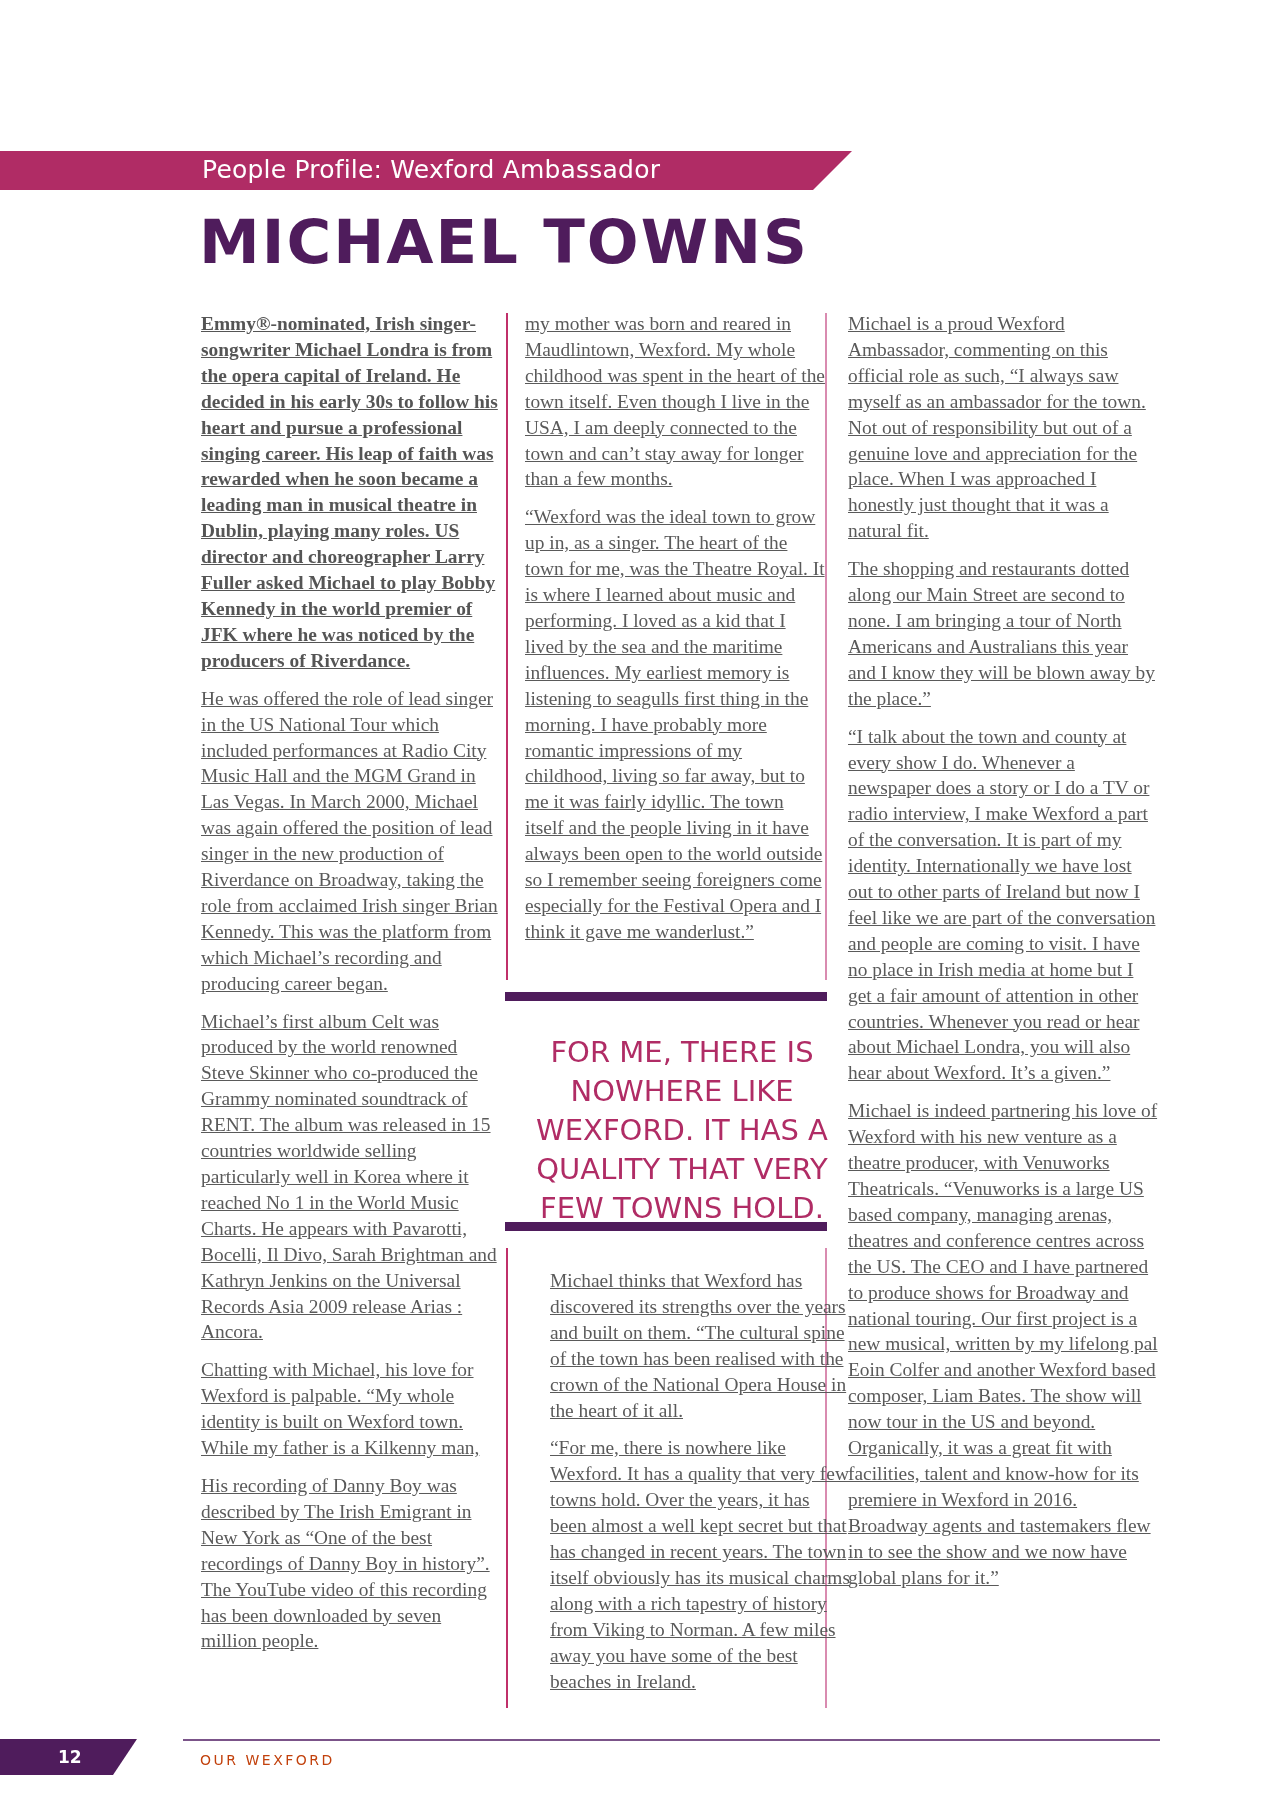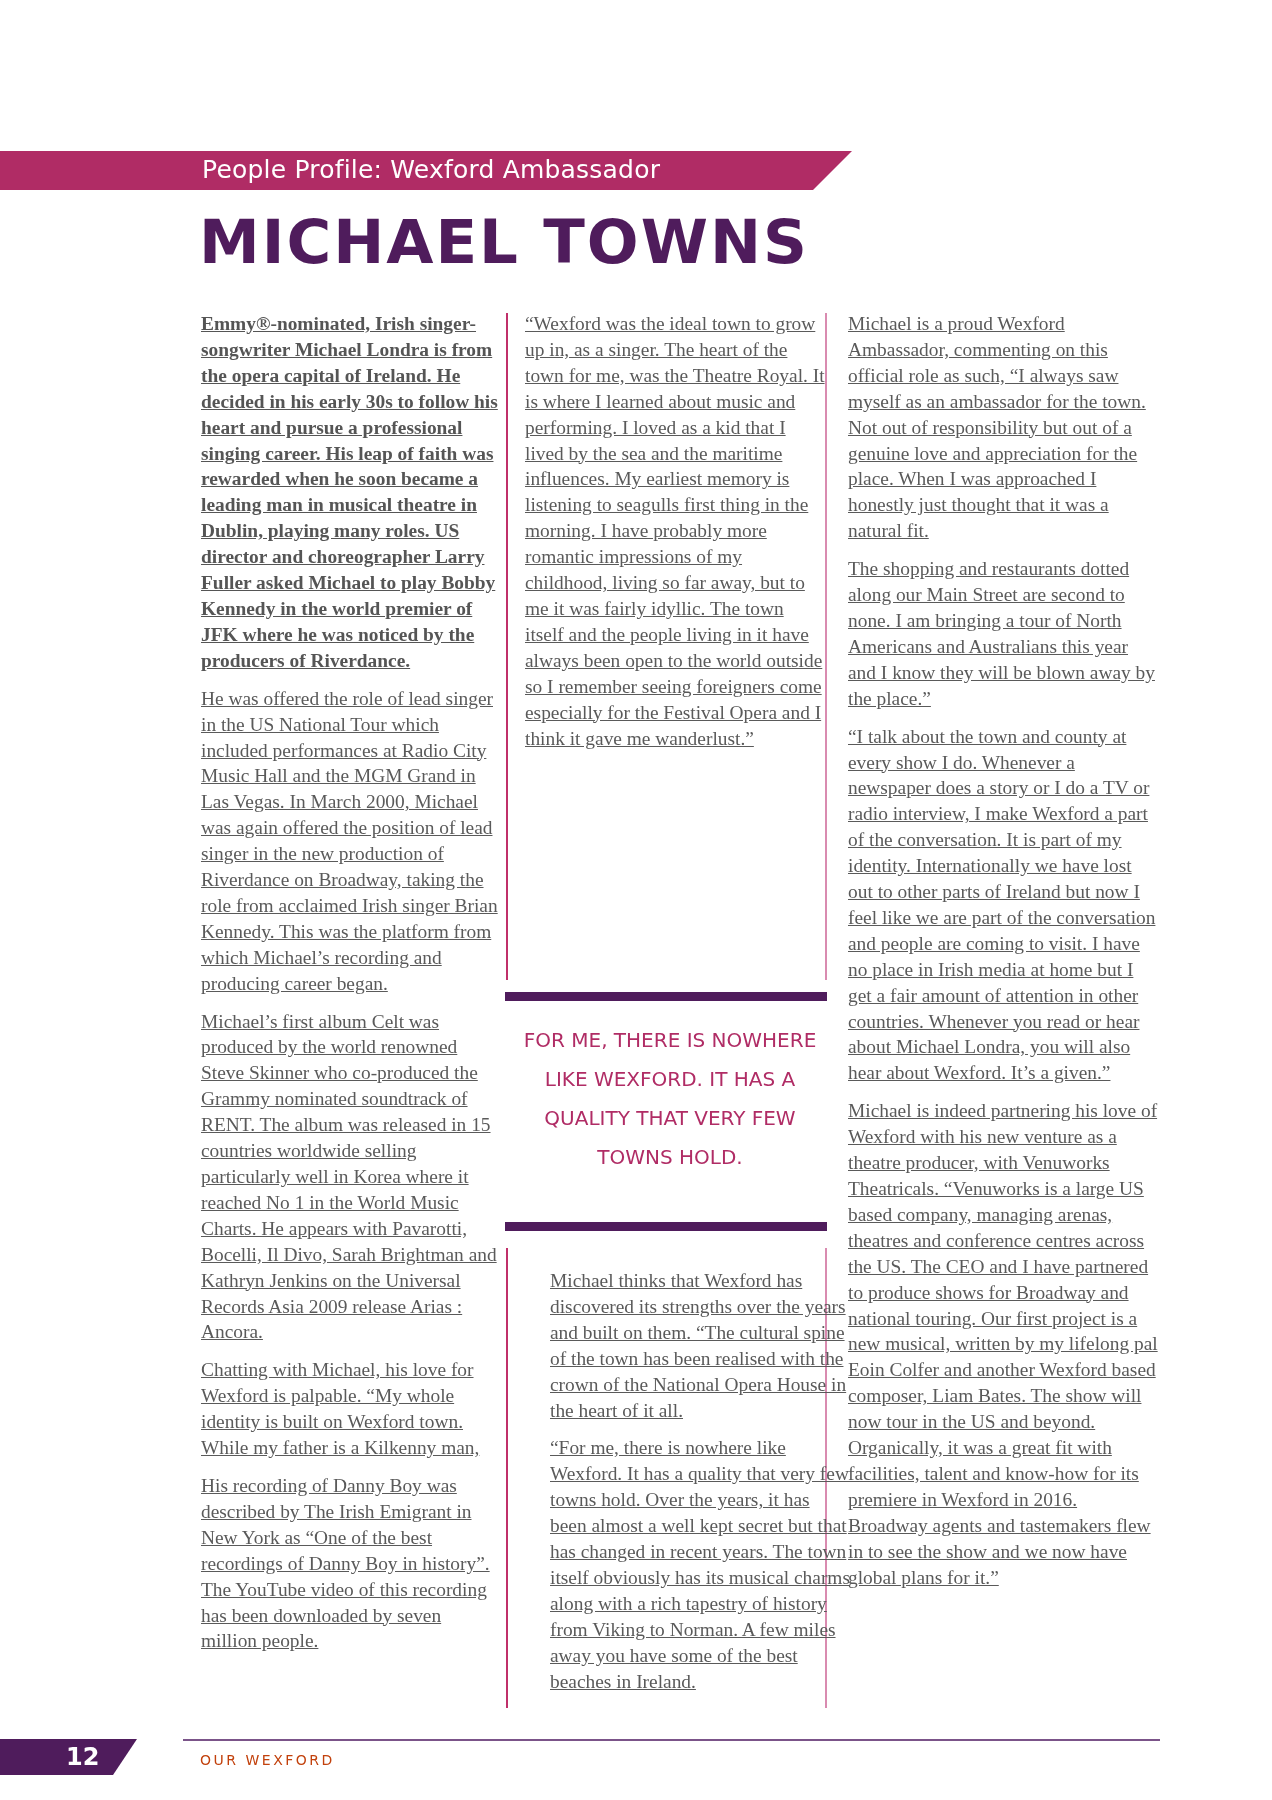--- a/index.html
+++ b/index.html
@@ -19,26 +19,26 @@
   .col3 { left: 848px; width: 310px; }
   .col2b { top: 1268px; margin-left: 25px; }
   .div-left { position: absolute; left: 506px; top: 313px; width: 2px; height: 667px; background: #c0306a; }
   .div-left-b { position: absolute; left: 506px; top: 1248px; width: 2px; height: 460px; background: #c0306a; }
   .div-right { position: absolute; left: 825px; top: 313px; width: 2px; height: 667px; background: #d98bb0; }
   .div-right-b { position: absolute; left: 825px; top: 1248px; width: 2px; height: 460px; background: #d98bb0; }
   .pq-bar { position: absolute; left: 505px; width: 322px; height: 9px; background: #4f1c5c; }
   .pq-bar.top { top: 992px; }
   .pq-bar.bottom { top: 1222px; }
   .pull-quote { position: absolute; left: 505px; top: 1017px; width: 322px; text-align: center;
-                font-family: "DejaVu Sans", sans-serif; font-size: 20px; line-height: 39px; color: #b02c65;
-                white-space: pre-line; margin: 4px; }
+                font-family: "DejaVu Sans", sans-serif; font-size: 29px; line-height: 39px; color: #b02c65;
+                white-space: pre-line; margin: 16px; }
   .footer-tab { position: absolute; left: 0; top: 1739px; width: 137px; height: 36px; background: #4f1c5c;
                 clip-path: polygon(0 0, 137px 0, 113px 36px, 0 36px); }
-  .page-num { position: absolute; left: 66px; top: 1739px; height: 36px; line-height: 36px;
-              font-family: "DejaVu Sans", sans-serif; font-weight: bold; font-size: 24px; color: #ffffff; }
+  .page-num { position: absolute; left: 58px; top: 1739px; height: 36px; line-height: 36px;
+              font-family: "DejaVu Sans", sans-serif; font-weight: bold; font-size: 17px; color: #ffffff; }
   .footer-line { position: absolute; left: 183px; top: 1739px; width: 977px; height: 2px; background: #7b5489; }
   .footer-label { position: absolute; left: 200px; top: 1752px; font-family: "DejaVu Sans", sans-serif;
                   font-size: 14px; letter-spacing: 2.5px; color: #c2410c; }
 </style>
 </head>
 <body>
 
 <div class="band"></div>
 <div class="band-text">People Profile: Wexford Ambassador</div>
 <h1 class="title">MICHAEL TOWNS</h1>
@@ -50,20 +50,21 @@
 
 <div class="col col1">
   <p class="lead">Emmy®-nominated, Irish singer-songwriter Michael Londra is from the opera capital of Ireland. He decided in his early 30s to follow his heart and pursue a professional singing career. His leap of faith was rewarded when he soon became a leading man in musical theatre in Dublin, playing many roles. US director and choreographer Larry Fuller asked Michael to play Bobby Kennedy in the world premier of JFK where he was noticed by the producers of Riverdance.</p>
   <p>He was offered the role of lead singer in the US National Tour which included performances at Radio City Music Hall and the MGM Grand in Las Vegas. In March 2000, Michael was again offered the position of lead singer in the new production of Riverdance on Broadway, taking the role from acclaimed Irish singer Brian Kennedy. This was the platform from which Michael’s recording and producing career began.</p>
   <p>Michael’s first album Celt was produced by the world renowned Steve Skinner who co-produced the Grammy nominated soundtrack of RENT. The album was released in 15 countries worldwide selling particularly well in Korea where it reached No 1 in the World Music Charts. He appears with Pavarotti, Bocelli, Il Divo, Sarah Brightman and Kathryn Jenkins on the Universal Records Asia 2009 release Arias : Ancora.</p>
   <p>Chatting with Michael, his love for Wexford is palpable. “My whole identity is built on Wexford town. While my father is a Kilkenny man,</p>
   <p>His recording of Danny Boy was described by The Irish Emigrant in New York as “One of the best recordings of Danny Boy in history”. The YouTube video of this recording has been downloaded by seven million people.</p>
 </div>
 
 <div class="col col2">
+  <p>my mother was born and reared in Maudlintown, Wexford. My whole childhood was spent in the heart of the town itself. Even though I live in the USA, I am deeply connected to the town and can’t stay away for longer than a few months.</p>
   <p>“Wexford was the ideal town to grow up in, as a singer. The heart of the town for me, was the Theatre Royal. It is where I learned about music and performing. I loved as a kid that I lived by the sea and the maritime influences. My earliest memory is listening to seagulls first thing in the morning. I have probably more romantic impressions of my childhood, living so far away, but to me it was fairly idyllic. The town itself and the people living in it have always been open to the world outside so I remember seeing foreigners come especially for the Festival Opera and I think it gave me wanderlust.”</p>
 </div>
 
 <div class="pq-bar top"></div>
 <p class="pull-quote">FOR ME, THERE IS NOWHERE LIKE WEXFORD. IT HAS A QUALITY THAT VERY FEW TOWNS HOLD.</p>
 <div class="pq-bar bottom"></div>
 
 <div class="col col2 col2b">
   <p>Michael thinks that Wexford has discovered its strengths over the years and built on them. “The cultural spine of the town has been realised with the crown of the National Opera House in the heart of it all.</p>
   <p>“For me, there is nowhere like Wexford. It has a quality that very few towns hold. Over the years, it has been almost a well kept secret but that has changed in recent years. The town itself obviously has its musical charms along with a rich tapestry of history from Viking to Norman. A few miles away you have some of the best beaches in Ireland.</p>

